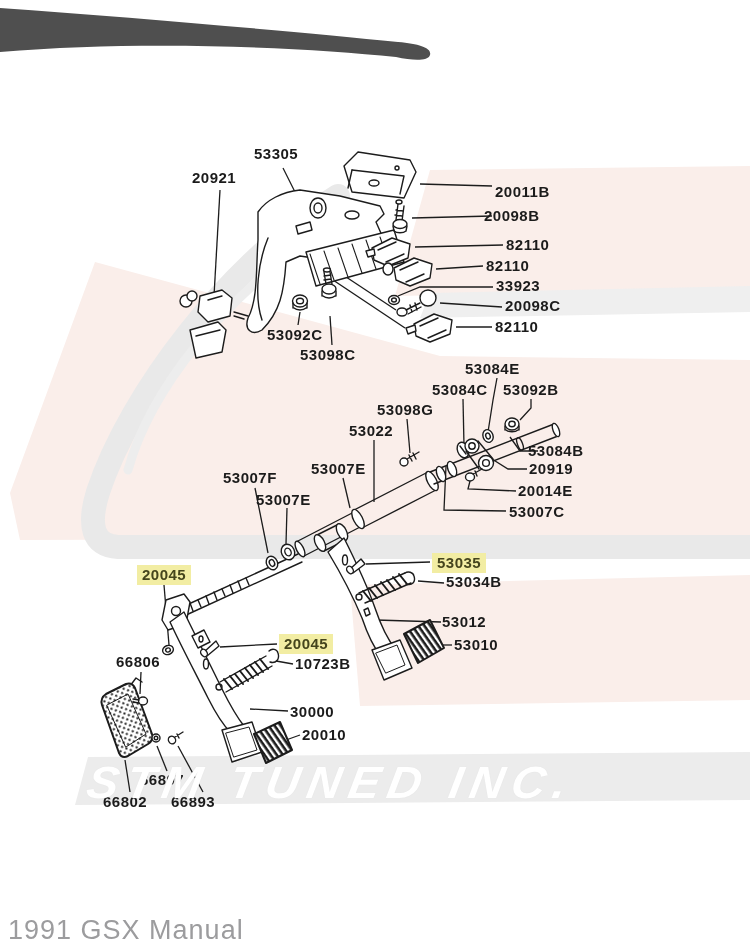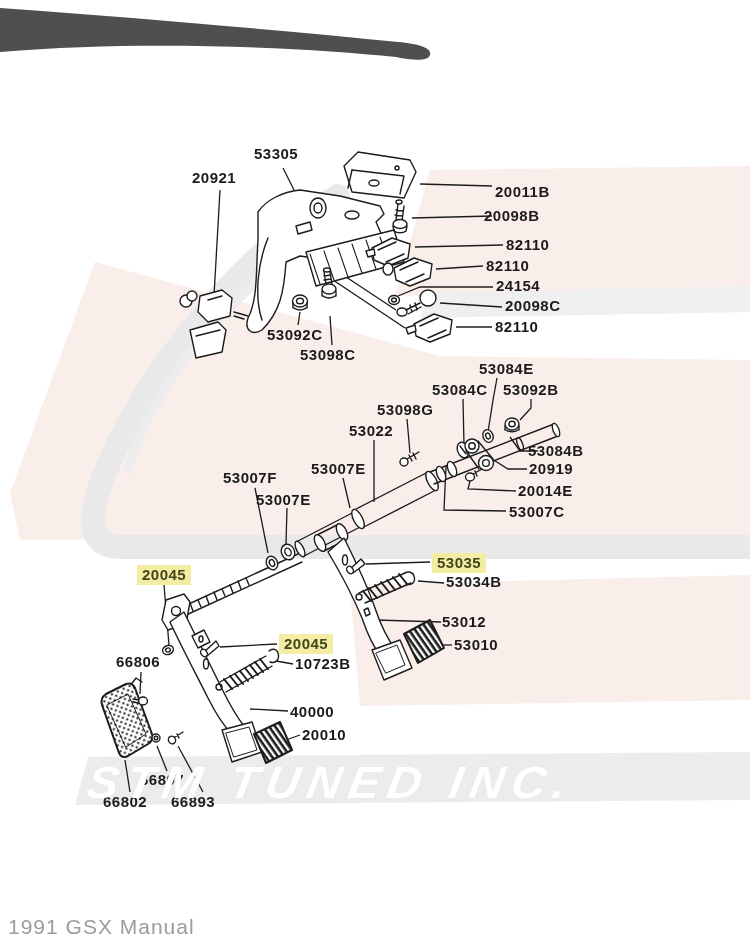--- a/index.html
+++ b/index.html
@@ -7,21 +7,21 @@
          overflow:hidden;font-family:"Liberation Sans",sans-serif;}
   svg{position:absolute;left:0;top:0;}
   .lbl{position:absolute;font-size:15px;font-weight:700;letter-spacing:.5px;
        color:var(--label-text,#1b1b1b);white-space:nowrap;line-height:1;}
   .lbl.hl{background:var(--highlight-bg,#f2eda3);color:var(--highlight-text,#45451d);
           padding:2px 5px 3px 5px;margin:-2px -5px;}
   .wm-text{position:absolute;left:92px;top:757px;width:640px;
            font-size:45px;font-weight:700;font-style:italic;letter-spacing:7px;
            color:var(--watermark-text,#fff);transform:skewX(-10deg) scaleX(1.05);
            transform-origin:left top;text-shadow:0 0 1px #dedede;white-space:nowrap;}
-  .footer{position:absolute;left:8px;top:915px;font-size:21px;letter-spacing:1px;
+  .footer{position:absolute;left:8px;top:915px;font-size:27px;letter-spacing:1px;
           color:var(--footer-text,#9c9c9e);}
 </style>
 </head>
 <body>
 
 <div id="stage">
 
 <svg width="750" height="945" viewBox="0 0 750 945">
   <defs>
     <pattern id="ht" patternUnits="userSpaceOnUse" width="5" height="5" patternTransform="rotate(55)">
@@ -309,46 +309,46 @@
     </g>
   </g>
 </svg>
 
   <div class="lbl" style="left:254px;top:146px">53305</div>
   <div class="lbl" style="left:192px;top:170px">20921</div>
   <div class="lbl" style="left:495px;top:184px">20011B</div>
   <div class="lbl" style="left:484px;top:208px">20098B</div>
   <div class="lbl" style="left:506px;top:237px">82110</div>
   <div class="lbl" style="left:486px;top:258px">82110</div>
-  <div class="lbl" style="left:496px;top:278px">24154</div>
+  <div class="lbl" style="left:496px;top:278px">33923</div>
   <div class="lbl" style="left:505px;top:298px">20098C</div>
   <div class="lbl" style="left:495px;top:319px">82110</div>
   <div class="lbl" style="left:267px;top:327px">53092C</div>
   <div class="lbl" style="left:300px;top:347px">53098C</div>
-  <div class="lbl" style="left:479px;top:361px">53084E</div>
+  <div class="lbl" style="left:465px;top:361px">53084E</div>
   <div class="lbl" style="left:432px;top:382px">53084C</div>
   <div class="lbl" style="left:503px;top:382px">53092B</div>
   <div class="lbl" style="left:377px;top:402px">53098G</div>
   <div class="lbl" style="left:349px;top:423px">53022</div>
   <div class="lbl" style="left:528px;top:443px">53084B</div>
   <div class="lbl" style="left:529px;top:461px">20919</div>
   <div class="lbl" style="left:518px;top:483px">20014E</div>
   <div class="lbl" style="left:509px;top:504px">53007C</div>
   <div class="lbl" style="left:223px;top:470px">53007F</div>
   <div class="lbl" style="left:311px;top:461px">53007E</div>
   <div class="lbl" style="left:256px;top:492px">53007E</div>
   <div class="lbl hl" style="left:437px;top:555px">53035</div>
   <div class="lbl" style="left:446px;top:574px">53034B</div>
   <div class="lbl hl" style="left:142px;top:567px">20045</div>
   <div class="lbl" style="left:442px;top:614px">53012</div>
   <div class="lbl" style="left:454px;top:637px">53010</div>
   <div class="lbl hl" style="left:284px;top:636px">20045</div>
   <div class="lbl" style="left:295px;top:656px">10723B</div>
   <div class="lbl" style="left:116px;top:654px">66806</div>
-  <div class="lbl" style="left:290px;top:704px">40000</div>
+  <div class="lbl" style="left:290px;top:704px">30000</div>
   <div class="lbl" style="left:302px;top:727px">20010</div>
   <div class="lbl" style="left:140px;top:772px">66897</div>
   <div class="lbl" style="left:103px;top:794px">66802</div>
   <div class="lbl" style="left:171px;top:794px">66893</div>
 
   <div class="wm-text">STM TUNED INC.</div>
   <div class="footer">1991 GSX Manual</div>
 </div>
 
 </body></html>

